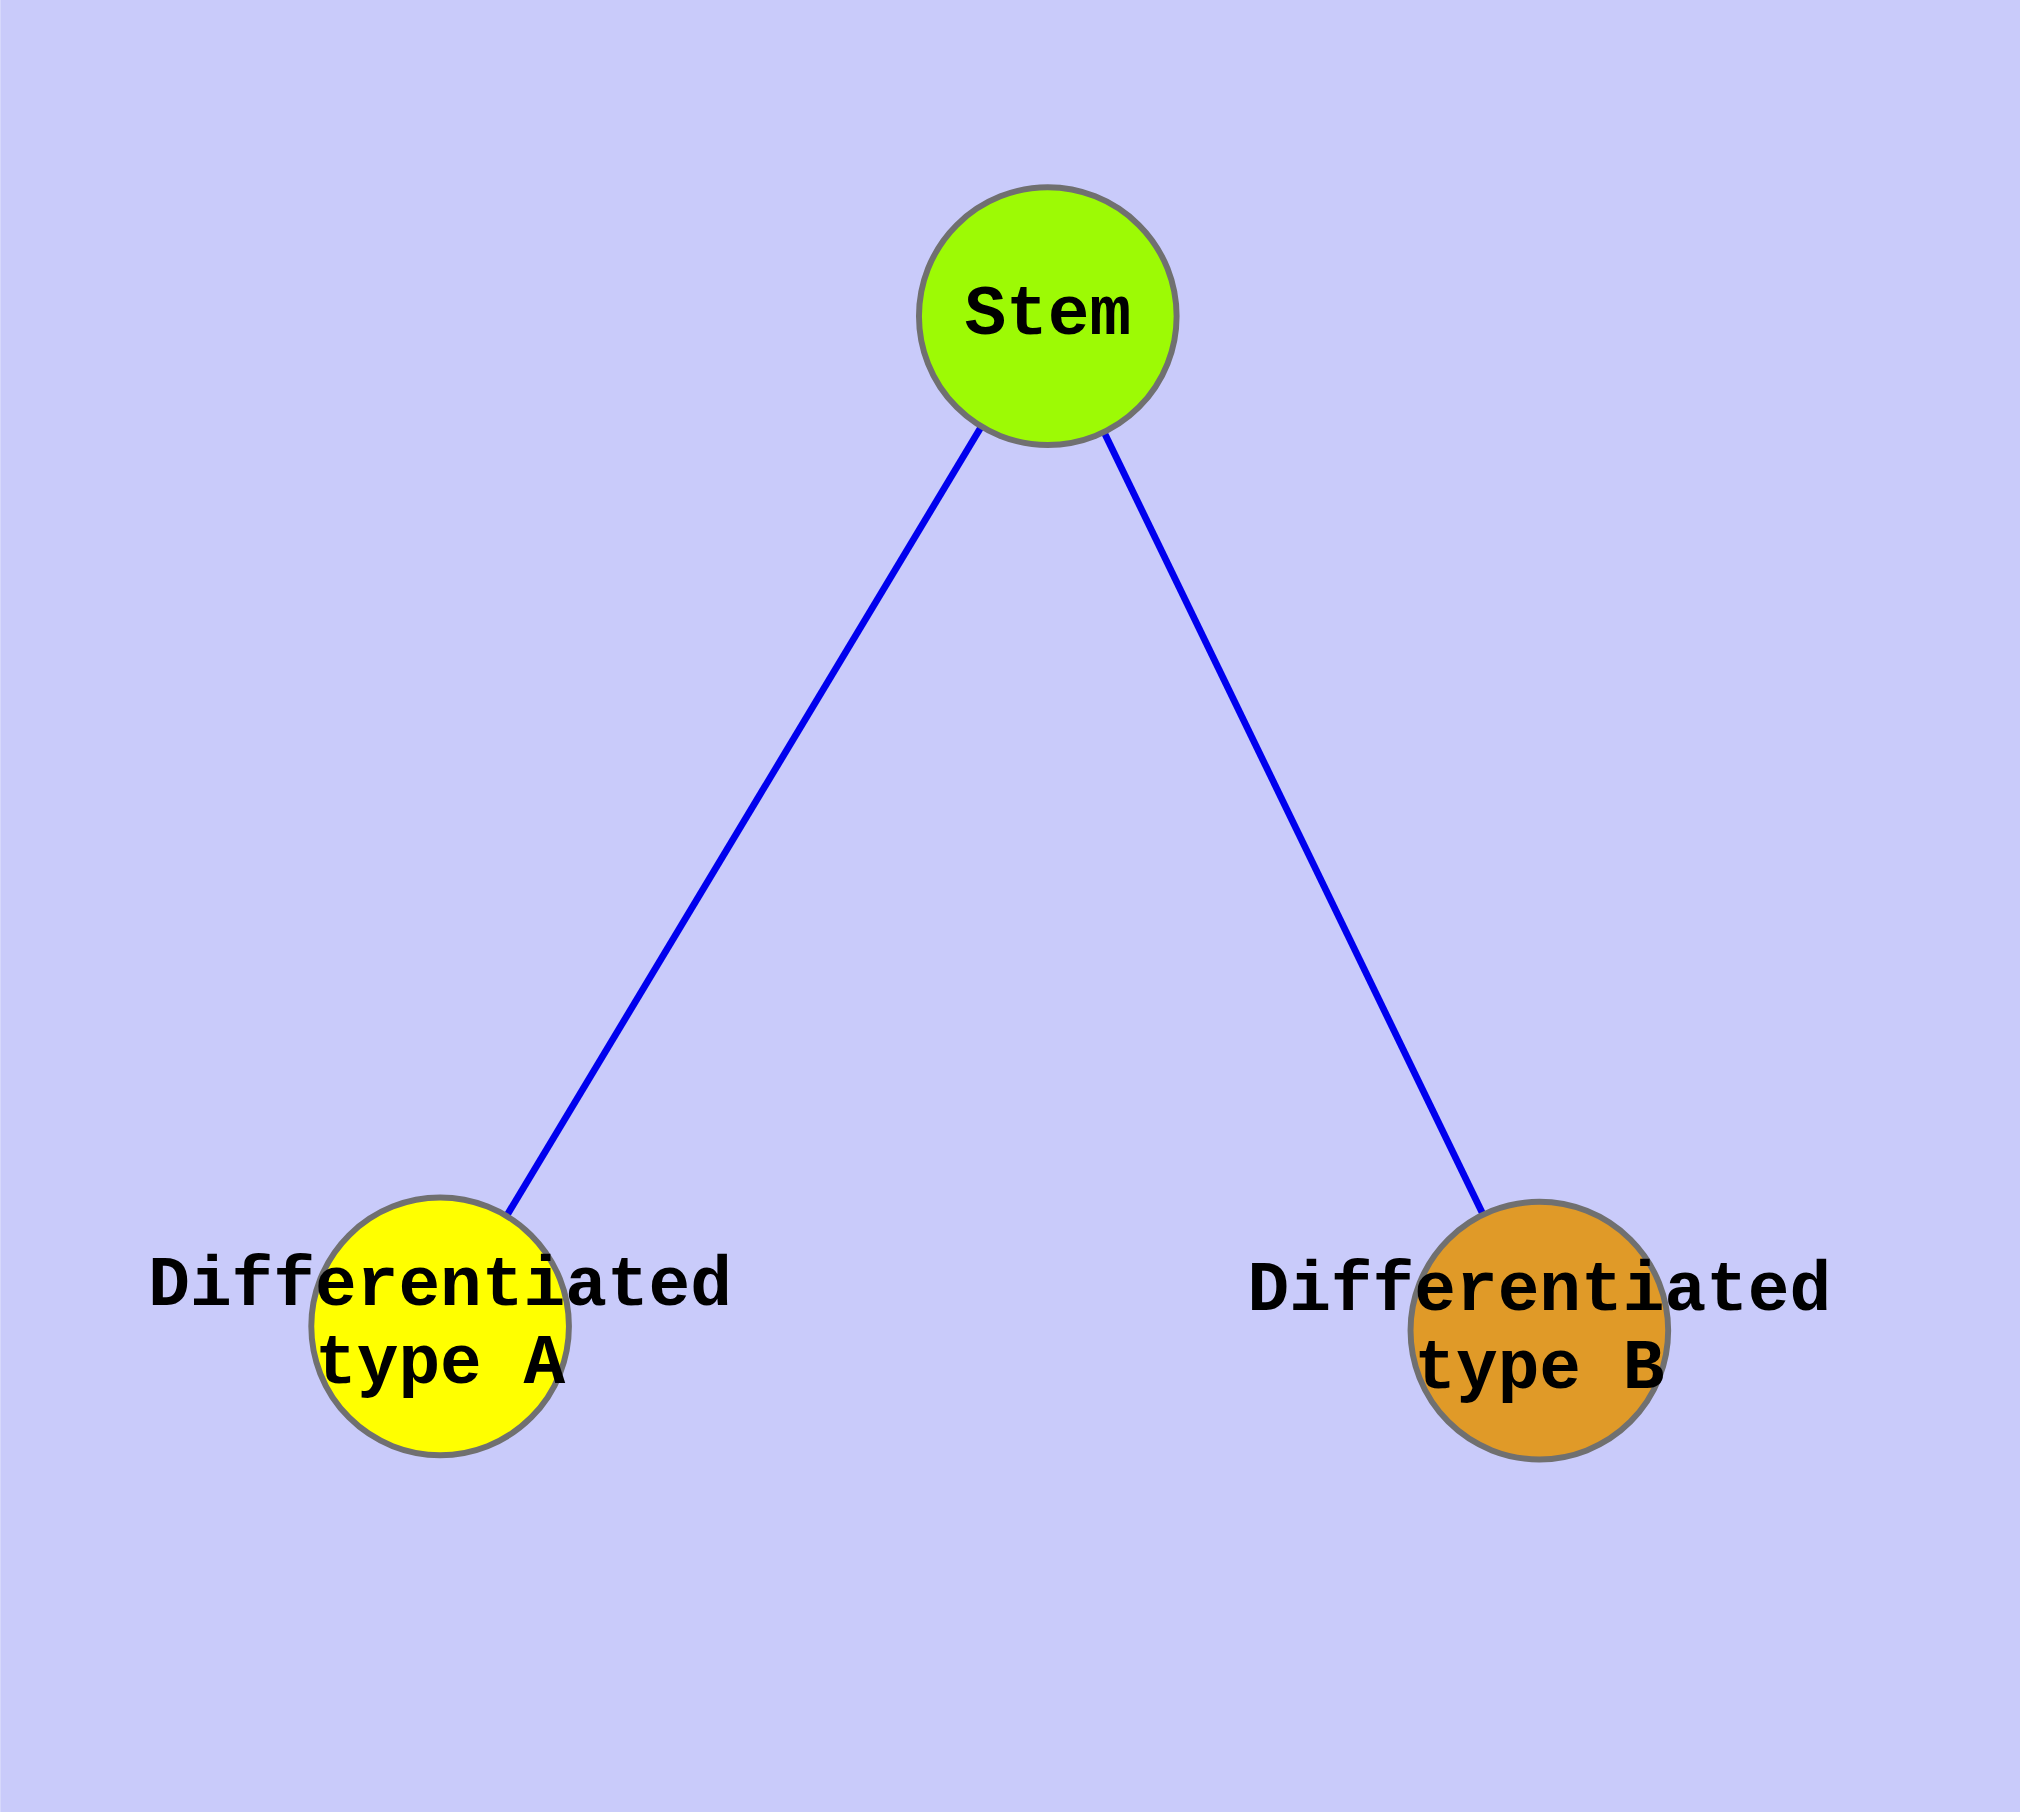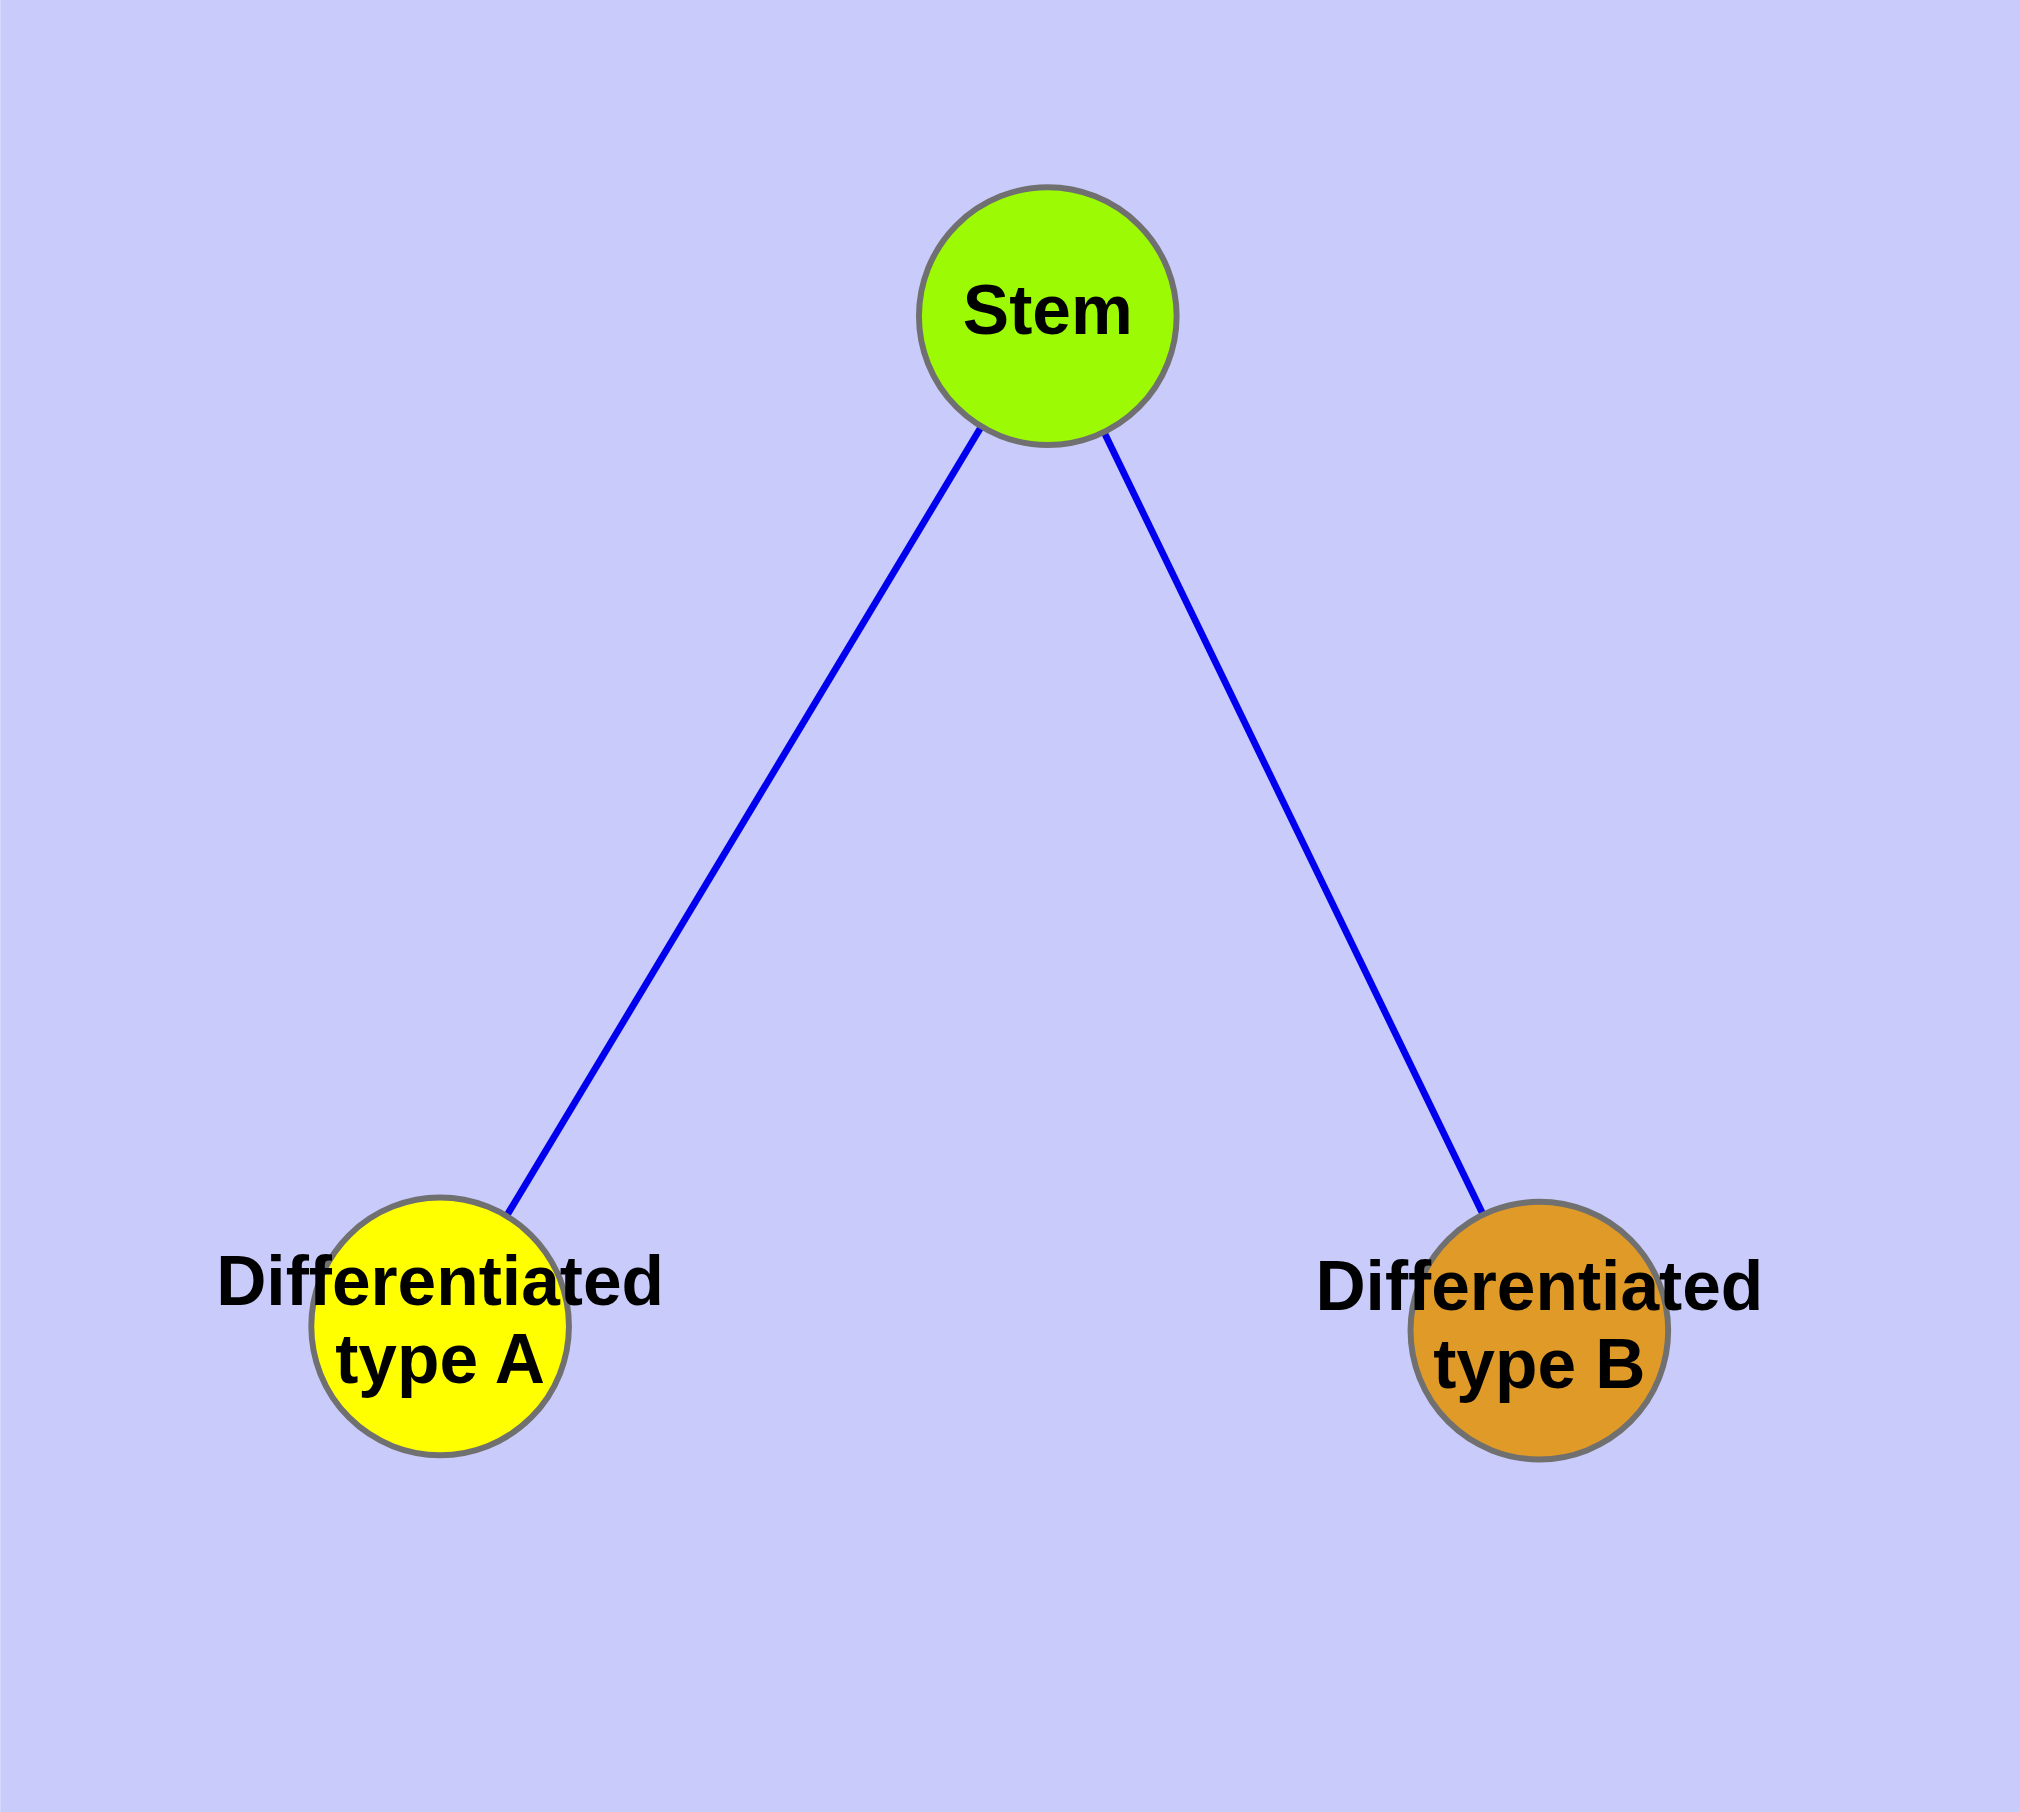--- a/index.html
+++ b/index.html
@@ -6,21 +6,21 @@
   html, body {
     margin: 0;
     padding: 0;
     background: #ffffff;
   }
   #canvas {
     position: relative;
     width: 2021px;
     height: 1812px;
     overflow: hidden;
-    font-family: Liberation Sans, sans-serif;
+    font-family: Liberation Mono, monospace;
   }
   #graph-svg {
     position: absolute;
     top: 0;
     left: 0;
     width: 2021px;
     height: 1812px;
     display: block;
   }
   .node-label {

